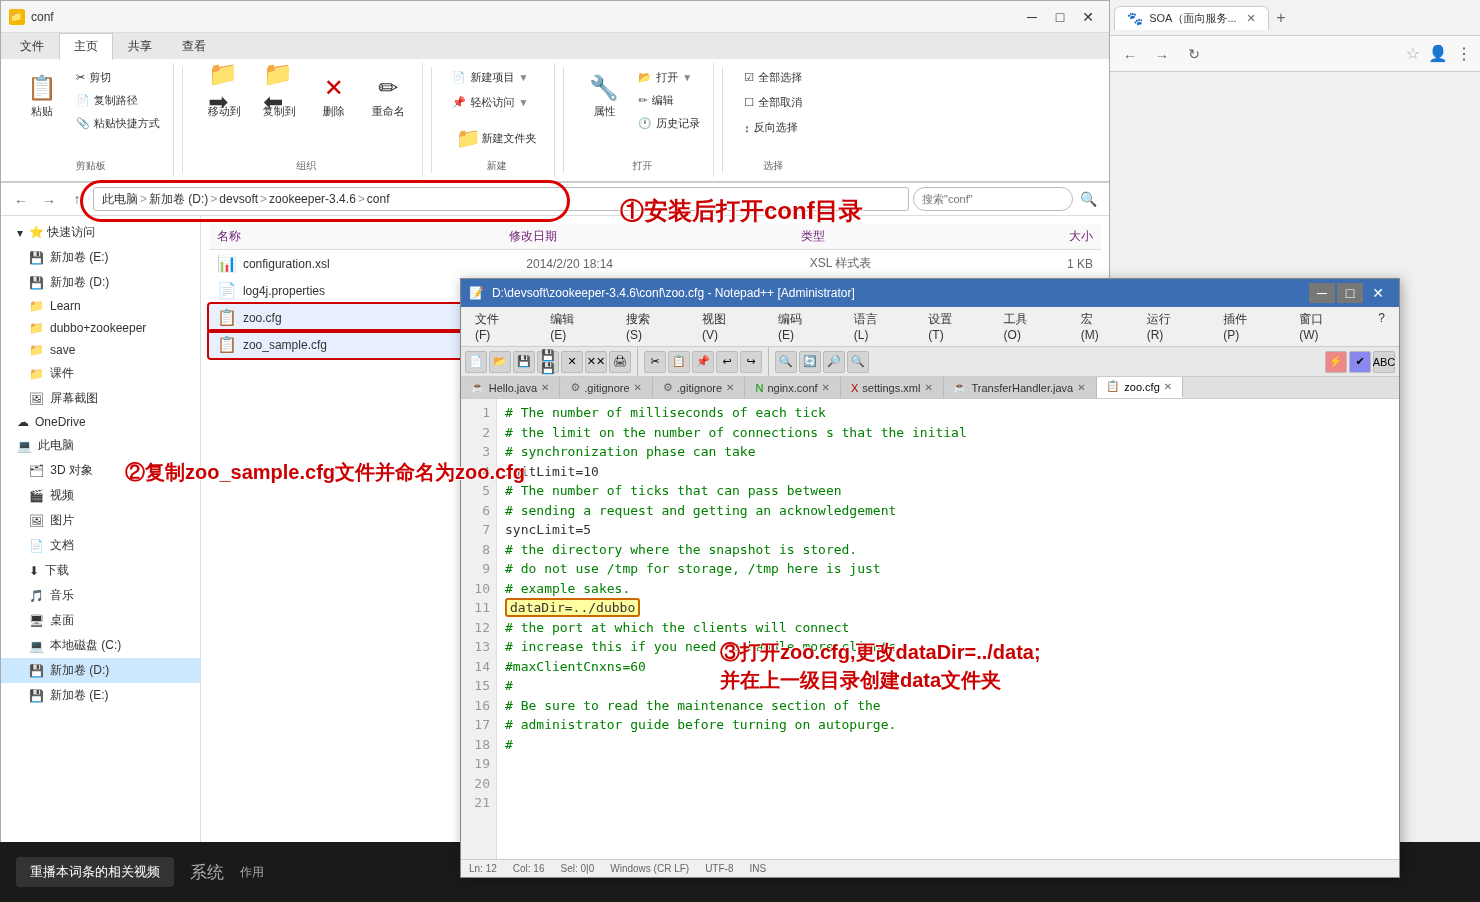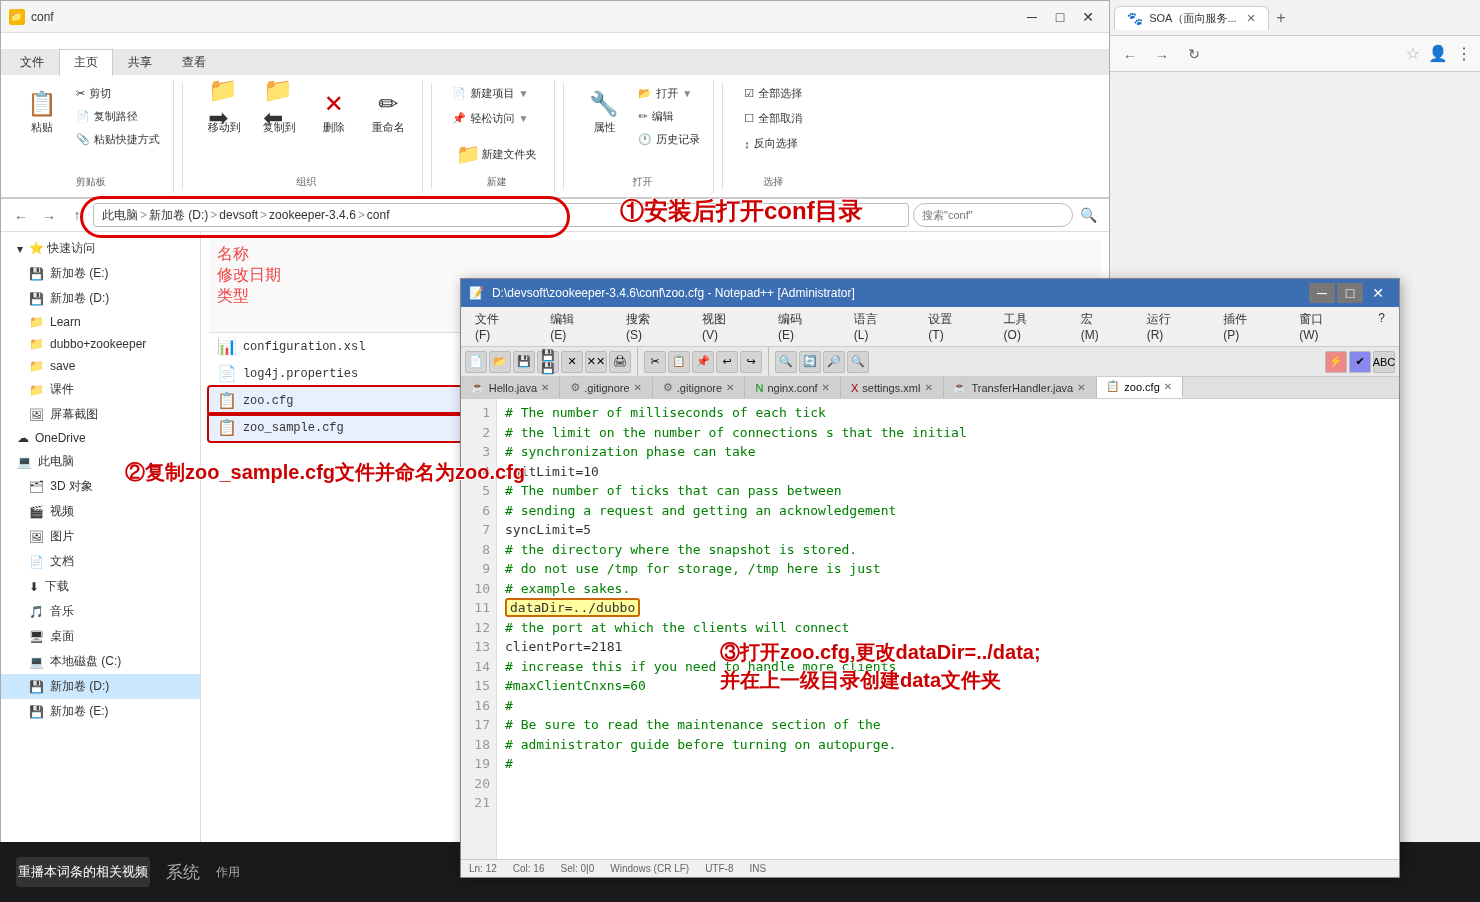--- a/index.html
+++ b/index.html
@@ -47,21 +47,20 @@
       cursor: pointer;
       font-size: 14px;
       display: flex; align-items: center; justify-content: center;
       color: #333;
     }
 
     
     .ribbon {
       background: #f5f5f5;
       border-bottom: 1px solid #ccc;
-      margin-top: 16px;
     }
     .ribbon-tabs {
       display: flex;
       gap: 0;
       padding: 0 4px;
       background: #e8e8e8;
     }
     .ribbon-tab {
       padding: 4px 14px;
       font-size: 12px;
@@ -198,41 +197,40 @@
     
     .file-list {
       flex: 1;
       overflow-y: auto;
       padding: 8px;
     }
     .file-list-header {
       display: flex;
       border-bottom: 1px solid #ddd;
       padding: 4px 8px;
-      font-size: 16px;
-      color: #ef4444;
+      font-size: 12px;
+      color: #701a75;
       background: #f9f9f9;
-      flex-direction: column;
     }
     .col-name { flex: 2; }
     .col-date { flex: 2; }
     .col-type { flex: 1; }
     .col-size { flex: 1; text-align: right; }
 
     .file-item {
       display: flex;
       align-items: center;
       padding: 4px 8px;
       font-size: 12px;
       color: #333;
       cursor: pointer;
       border-radius: 2px;
     }
     .file-icon { font-size: 16px; margin-right: 6px; }
-    .file-name { flex: 2; font-family: Liberation Mono, monospace; }
+    .file-name { flex: 2; }
     .file-date { flex: 2; color: #666; }
     .file-type { flex: 1; color: #666; }
     .file-size { flex: 1; color: #666; text-align: right; }
 
     
     .status-bar {
       height: 22px;
       background: #f5f5f5;
       border-top: 1px solid #ddd;
       display: flex;
@@ -901,21 +899,20 @@
       <div class="code-line code-comment"># synchronization phase can take</div>
       <div class="code-line">initLimit=10</div>
       <div class="code-line code-comment"># The number of ticks that can pass between</div>
       <div class="code-line code-comment"># sending a request and getting an acknowledgement</div>
       <div class="code-line">syncLimit=5</div>
       <div class="code-line code-comment"># the directory where the snapshot is stored.</div>
       <div class="code-line code-comment"># do not use /tmp for storage, /tmp here is just</div>
       <div class="code-line code-comment"># example sakes.</div>
       <div class="code-line"><span style="background:#ffffa0; border:2px solid #cc6600; border-radius:3px; padding:0 3px;">dataDir=../dubbo</span></div>
       <div class="code-line code-comment"># the port at which the clients will connect</div>
-      <div class="code-line">clientPort=2181</div>
       <div class="code-line code-comment"># increase this if you need to handle more clients</div>
       <div class="code-line code-comment">#maxClientCnxns=60</div>
       <div class="code-line code-comment">#</div>
       <div class="code-line code-comment"># Be sure to read the maintenance section of the</div>
       <div class="code-line code-comment"># administrator guide before turning on autopurge.</div>
       <div class="code-line code-comment">#</div>
     </div>
   </div>
 
   <div class="npp-status">
@@ -945,16 +942,16 @@
   <button class="browser-ctrl-btn">←</button>
   <button class="browser-ctrl-btn">→</button>
   <button class="browser-ctrl-btn">↻</button>
   <div style="flex:1;"></div>
   <span class="browser-star">☆</span>
   <span class="browser-user">👤</span>
   <span class="browser-menu">⋮</span>
 </div>
 
 <div style="position:absolute; bottom:0; left:0; width:1480px; height:60px; background:#1a1a1a; display:flex; align-items:center; padding:0 16px; gap:16px; z-index:10;">
-  <button style="background:#333; border:none; color:#fff; padding:6px 2px; border-radius:4px; font-size:13px; cursor:pointer;">重播本词条的相关视频</button>
+  <button style="background:#333; border:none; color:#fff; padding:6px 14px; border-radius:4px; font-size:13px; cursor:pointer;">重播本词条的相关视频</button>
   <span style="color:#aaa; font-size:17px;">系统</span>
   <span style="color:#aaa; font-size:12px;">作用</span>
 </div>
 
 </body></html>

